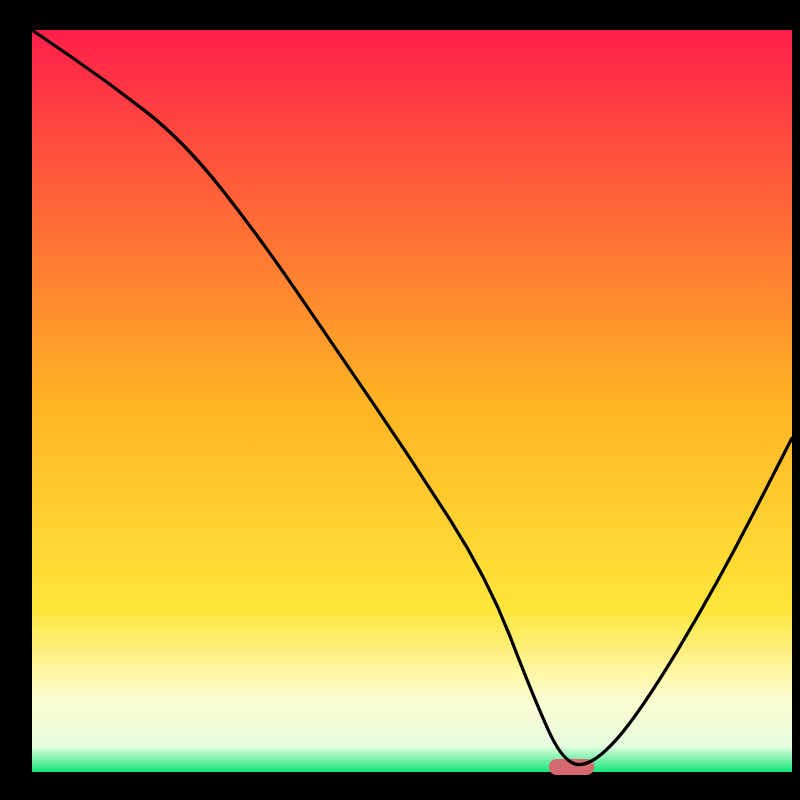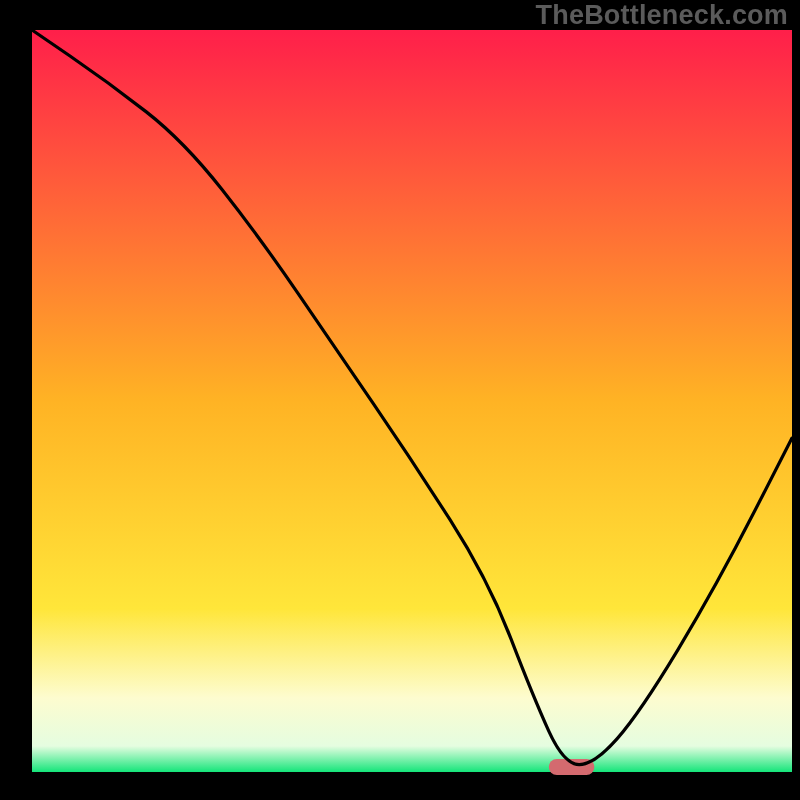--- a/index.html
+++ b/index.html
@@ -53,14 +53,13 @@
 
     <rect id="plot-bg" fill="url(#bg-grad)" x="32" y="30" width="760" height="742"></rect>
 
     <rect id="highlight-band" rx="8" ry="8" x="548.8000000000001" width="45.59999999999991" y="759" height="16" fill="#d46a6f"></rect>
 
     <path id="curve" fill="none" stroke="#000" stroke-width="3.2" stroke-linecap="round" stroke-linejoin="round" d="M 32 30 Q 32 30 70 55.96999999999997 Q 108 81.93999999999994 146 111.62 Q 184 141.30000000000007 222 189.53000000000003 Q 260 237.76 298 293.41 Q 336 349.06000000000006 374 404.71000000000004 Q 412 460.36 450 519.72 Q 488 579.0799999999999 510.8 638.4399999999999 Q 533.6 697.8 548.8 731.19 Q 564 764.58 579.2 764.58 Q 594.4 764.58 617.2 738.61 Q 640 712.64 678 649.5699999999999 Q 716 586.5 754 512.3 T 792 438.09999999999997"></path>
 
     <rect id="axis-box" fill="none" stroke="#000" stroke-width="0" x="32" y="30" width="760" height="742"></rect>
   </svg>
 
-  <div class="watermark">TheBottleneck.com</div>
 </div>
 
 </body></html>

